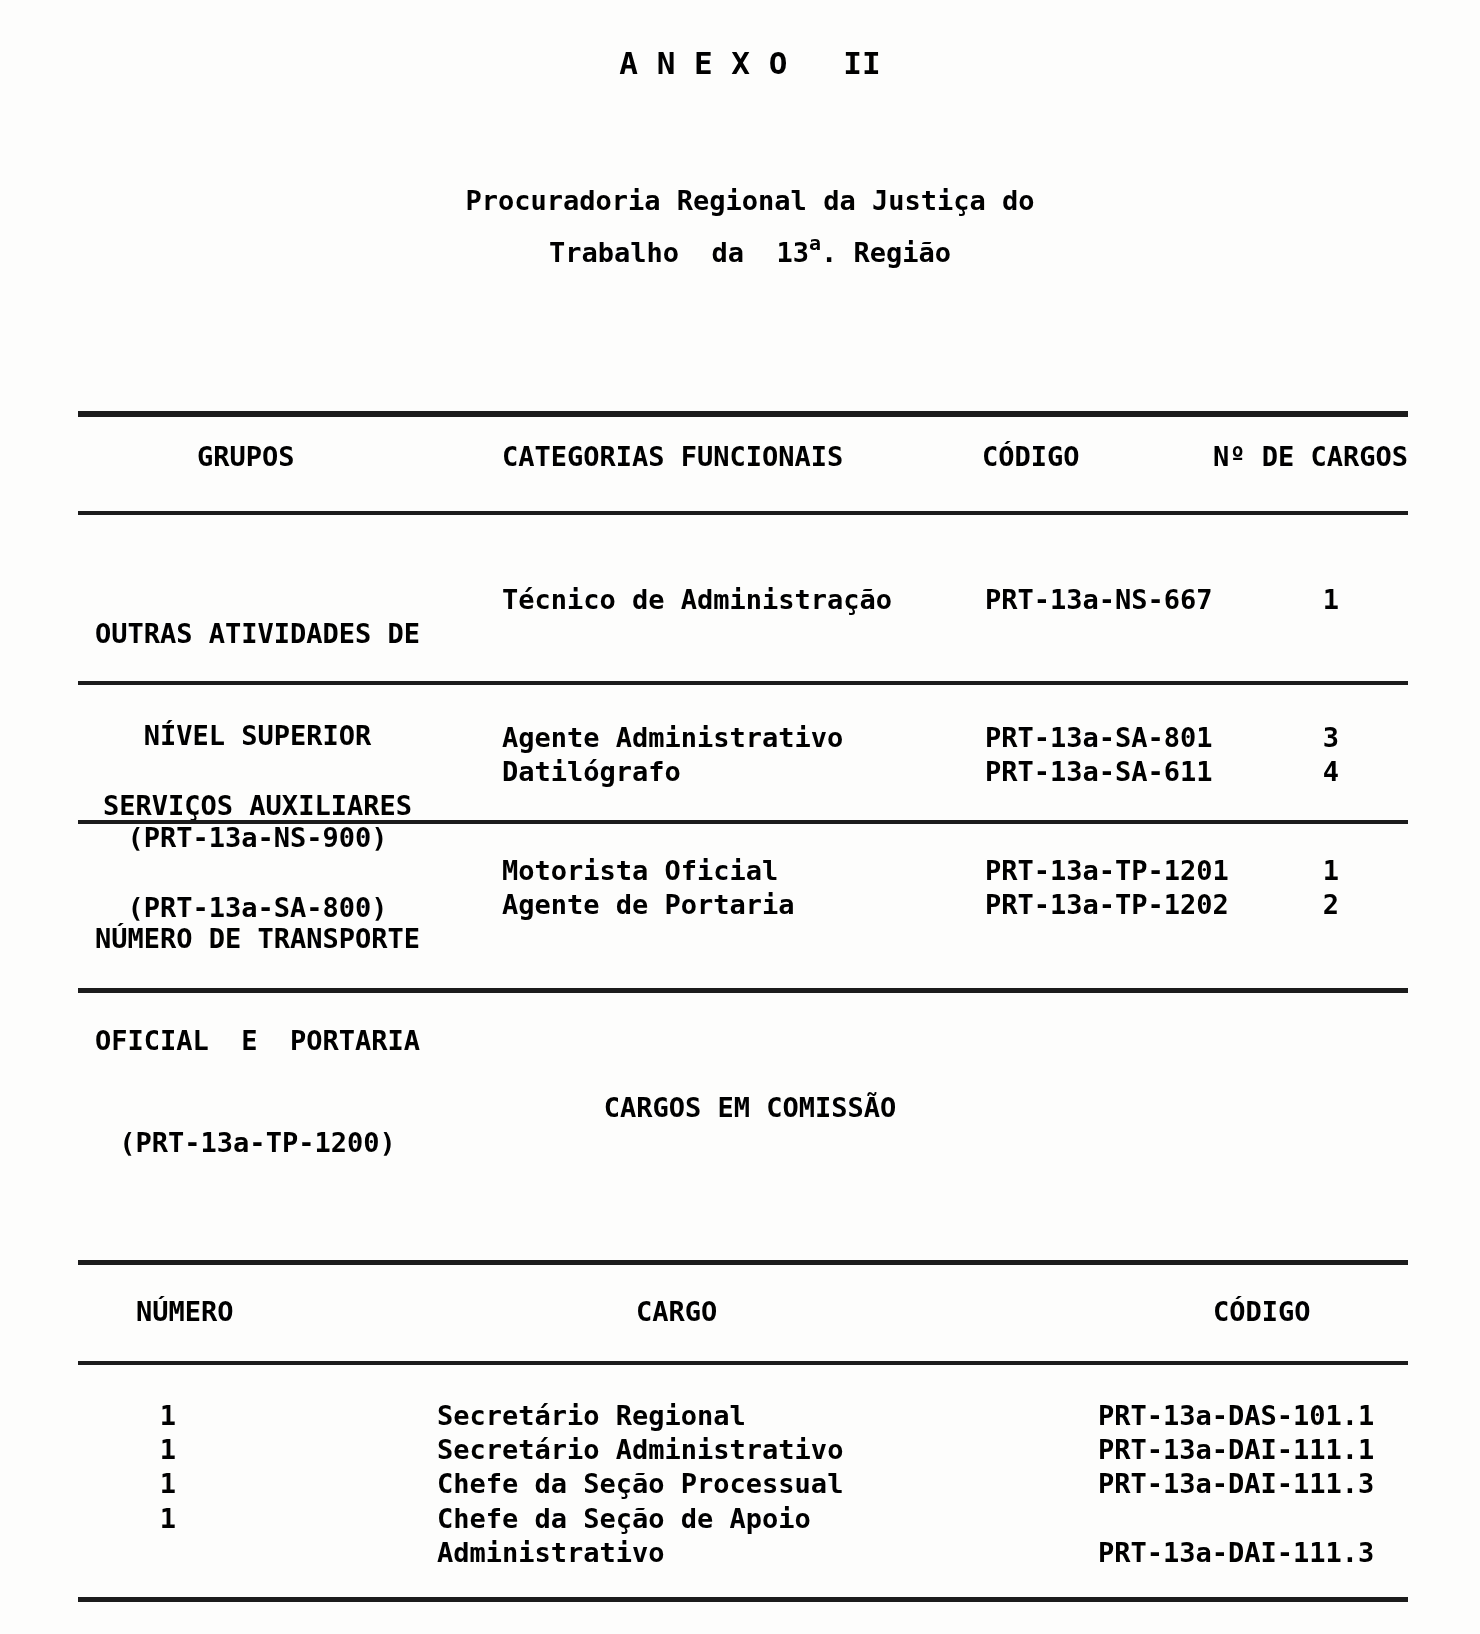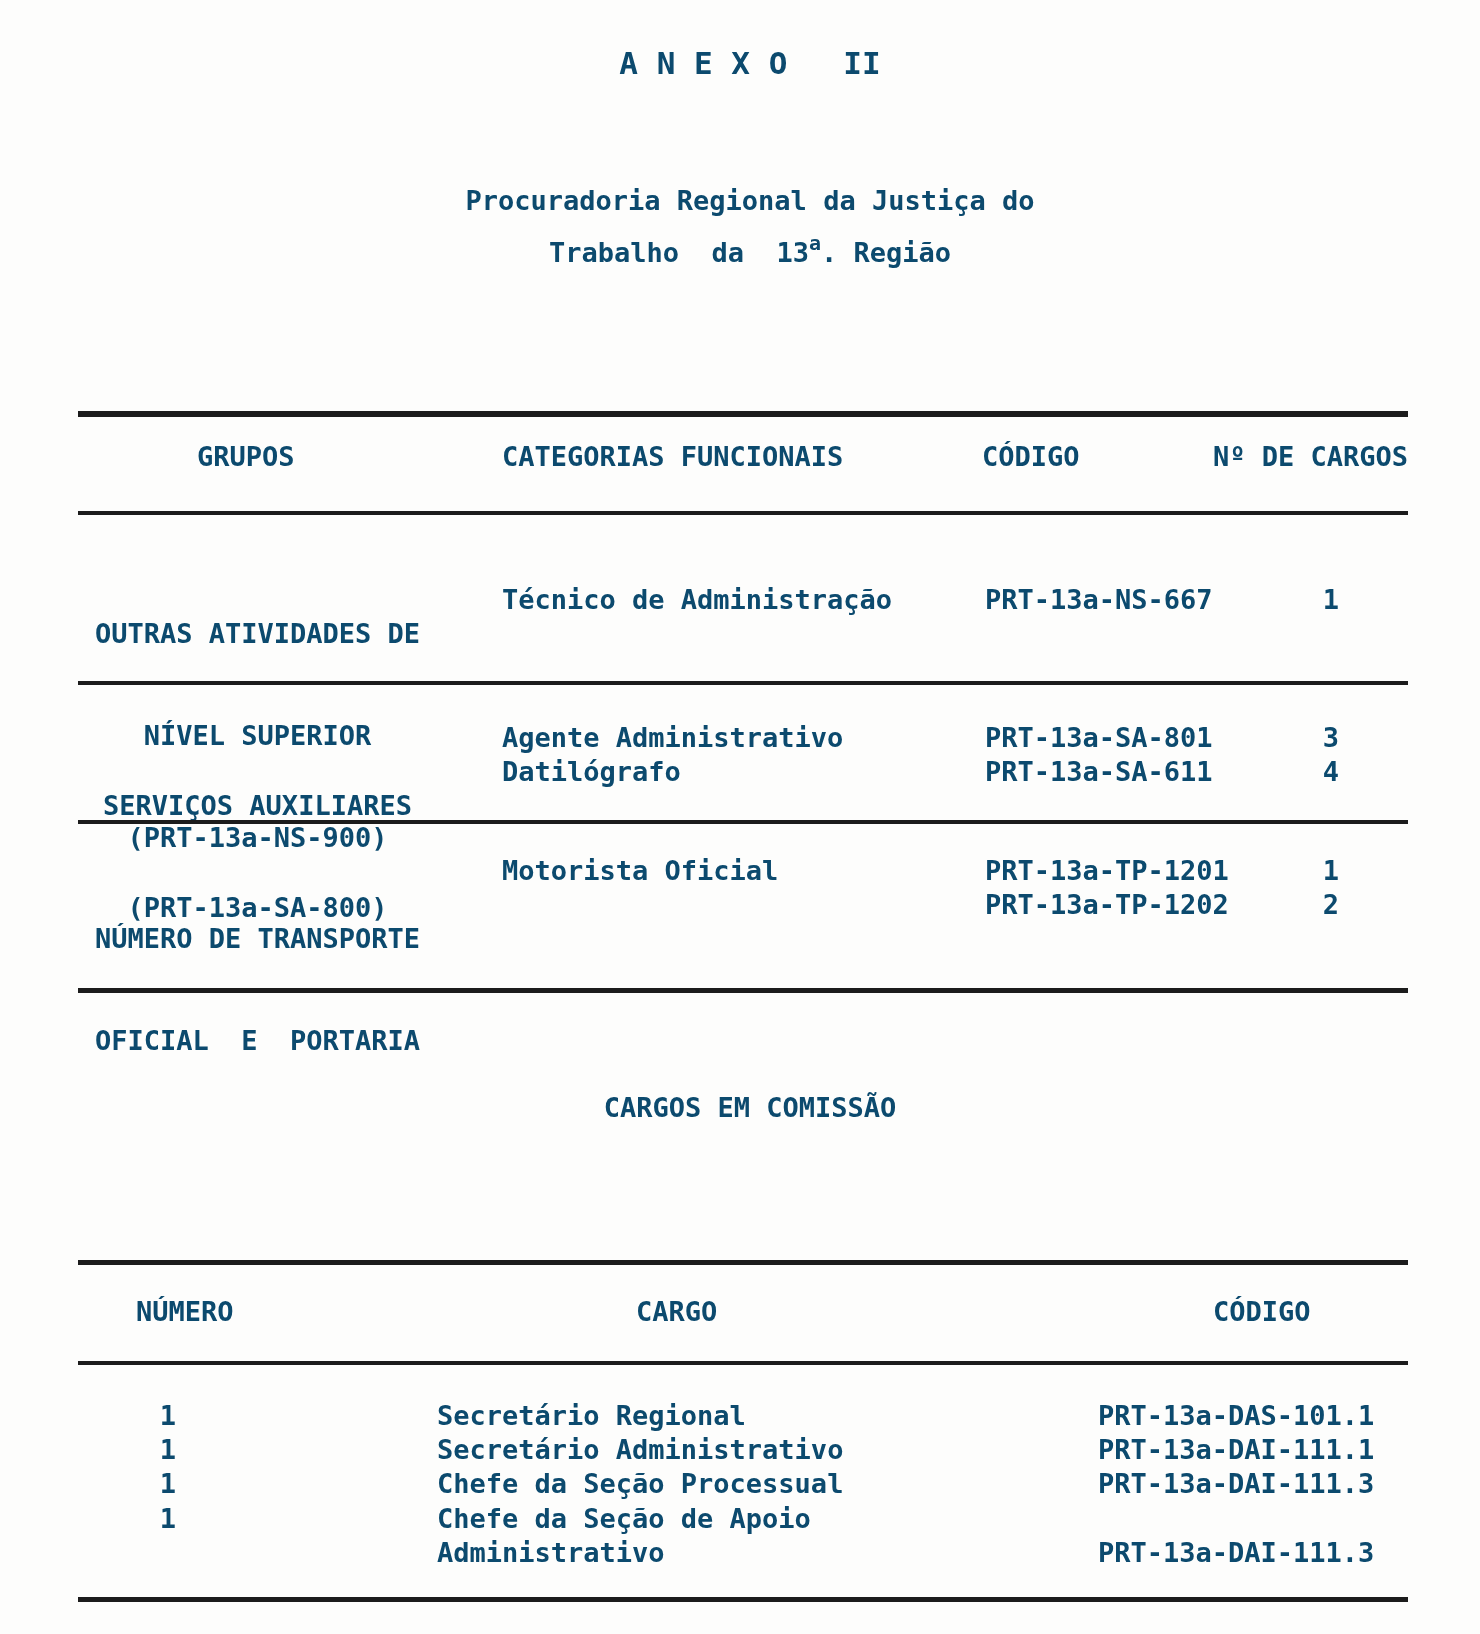--- a/index.html
+++ b/index.html
@@ -3,21 +3,21 @@
 <meta charset="utf-8">
 <style>
   html,body{margin:0;padding:0;background:#e8e8e8;}
   .page{
     position:relative;
     width:1480px;height:1634px;
     background:#fdfdfc;
     overflow:hidden;
     font-family:"DejaVu Sans Mono","Liberation Mono",monospace;
     font-weight:bold;
-    color:#0c4a6e;
+    color:#000000;
   }
   .t{
     position:absolute;
     font-size:27px;
     line-height:34px;
     white-space:pre;
     letter-spacing:0px;
   }
   .center{
     left:20px;width:1460px;text-align:center;
@@ -75,24 +75,26 @@
   <div class="t num" style="left:1316px;top:721px">3</div>
   <div class="t" style="left:502px;top:755px">Datilógrafo</div>
   <div class="t" style="left:985px;top:755px">PRT-13a-SA-611</div>
   <div class="t num" style="left:1316px;top:755px">4</div>
 
   <div class="rule" style="top:820px;height:4px"></div>
 
   <div class="t grupo" style="left:85px;top:854px;width:345px">
     <div>NÚMERO DE TRANSPORTE</div>
     <div>OFICIAL  E  PORTARIA</div>
+    <div>(PRT-13a-TP-1200)</div>
   </div>
   <div class="t" style="left:502px;top:854px">Motorista Oficial</div>
   <div class="t" style="left:985px;top:854px">PRT-13a-TP-1201</div>
   <div class="t num" style="left:1316px;top:854px">1</div>
+  <div class="t" style="left:502px;top:888px">Agente de Portaria</div>
   <div class="t" style="left:985px;top:888px">PRT-13a-TP-1202</div>
   <div class="t num" style="left:1316px;top:888px">2</div>
 
   <div class="rule" style="top:988px;height:5px"></div>
 
   <div class="t center" style="top:1091px">CARGOS EM COMISSÃO</div>
 
   <div class="rule" style="top:1260px;height:5px"></div>
 
   <div class="t" style="left:136px;top:1295px">NÚMERO</div>

